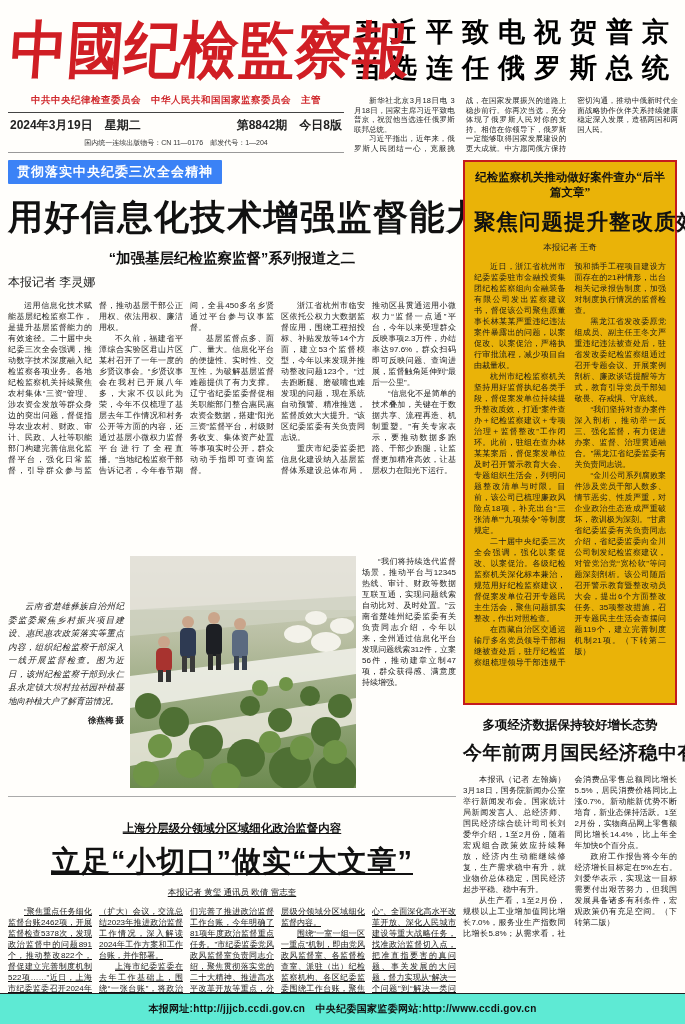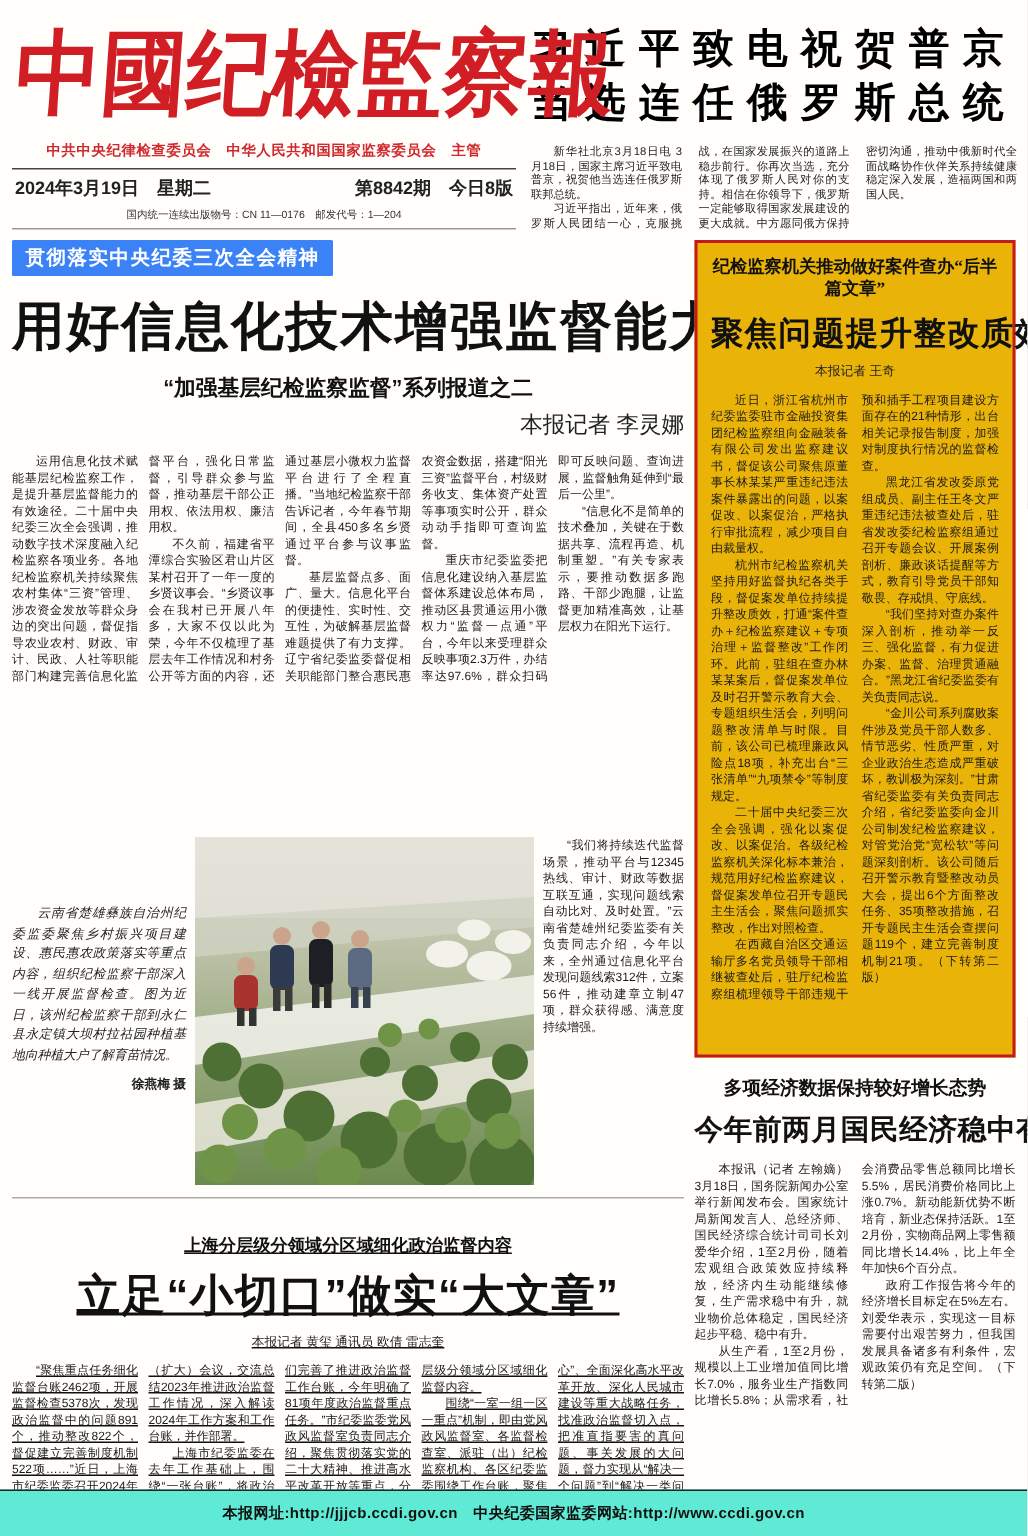--- a/index.html
+++ b/index.html
@@ -31,21 +31,21 @@
   #content{display:flex;gap:7px;margin-top:6px;}
   #left-col{width:448px;flex:0 0 auto;}
   #right-col{flex:1;min-width:0;}
 
   
   #main-kicker{display:inline-block;background:#3b82f6;color:#fff;font-weight:bold;
       font-size:13px;padding:3px 9px;letter-spacing:1px;border-radius:1px;}
   #main-headline{font-weight:900;font-size:35px;letter-spacing:1.5px;text-align:center;
       margin-top:10px;white-space:nowrap;}
   #main-subhead{font-weight:bold;font-size:14.5px;text-align:center;margin-top:8px;color:#111;}
-  #main-byline{font-size:15px;text-align:right;margin-top:6px;color:#222;}
+  #main-byline{font-size:12px;text-align:left;margin-top:6px;color:#222;}
   .body-cols{font-size:8px;line-height:11px;text-align:justify;color:#1a1a1a;overflow:hidden;}
   .body-cols p{margin:0;text-indent:2em;}
   #main-body{columns:5;column-gap:7px;height:252px;margin-top:9px;}
 
   
   #media-row{display:flex;gap:6px;margin-top:4px;height:236px;}
   #photo-caption{width:116px;flex:0 0 auto;font-family:"Liberation Serif","DejaVu Serif",serif;
       font-style:italic;font-size:8.5px;line-height:13.5px;text-align:justify;color:#222;
       padding-top:44px;}
   #photo-caption .cap{text-indent:2em;font-family:Liberation Serif, serif;}
@@ -112,20 +112,21 @@
 
     <div id="left-col">
       <div id="main-kicker">贯彻落实中央纪委三次全会精神</div>
       <div id="main-headline">用好信息化技术增强监督能力</div>
       <div id="main-subhead">“加强基层纪检监察监督”系列报道之二</div>
       <div id="main-byline">本报记者 李灵娜</div>
       <div id="main-body" class="body-cols">
           <p>运用信息化技术赋能基层纪检监察工作，是提升基层监督能力的有效途径。二十届中央纪委三次全会强调，推动数字技术深度融入纪检监察各项业务。各地纪检监察机关持续聚焦农村集体“三资”管理、涉农资金发放等群众身边的突出问题，督促指导农业农村、财政、审计、民政、人社等职能部门构建完善信息化监督平台，强化日常监督，引导群众参与监督，推动基层干部公正用权、依法用权、廉洁用权。</p>
           <p>不久前，福建省平潭综合实验区君山片区某村召开了一年一度的乡贤议事会。“乡贤议事会在我村已开展八年多，大家不仅以此为荣，今年不仅梳理了基层去年工作情况和村务公开等方面的内容，还通过基层小微权力监督平台进行了全程直播。”当地纪检监察干部告诉记者，今年春节期间，全县450多名乡贤通过平台参与议事监督。</p>
           <p>基层监督点多、面广、量大。信息化平台的便捷性、实时性、交互性，为破解基层监督难题提供了有力支撑。辽宁省纪委监委督促相关职能部门整合惠民惠农资金数据，搭建“阳光三资”监督平台，村级财务收支、集体资产处置等事项实时公开，群众动动手指即可查询监督。</p>
+          <p>浙江省杭州市临安区依托公权力大数据监督应用，围绕工程招投标、补贴发放等14个方面，建立53个监督模型，今年以来发现并推动整改问题123个。“过去跑断腿、磨破嘴也难发现的问题，现在系统自动预警、精准推送，监督质效大大提升。”该区纪委监委有关负责同志说。</p>
           <p>重庆市纪委监委把信息化建设纳入基层监督体系建设总体布局，推动区县贯通运用小微权力“监督一点通”平台，今年以来受理群众反映事项2.3万件，办结率达97.6%，群众扫码即可反映问题、查询进展，监督触角延伸到“最后一公里”。</p>
           <p>“信息化不是简单的技术叠加，关键在于数据共享、流程再造、机制重塑。”有关专家表示，要推动数据多跑路、干部少跑腿，让监督更加精准高效，让基层权力在阳光下运行。</p>
         </div>
 
       <div id="media-row">
         <div id="photo-caption">
           <div class="cap">云南省楚雄彝族自治州纪委监委聚焦乡村振兴项目建设、惠民惠农政策落实等重点内容，组织纪检监察干部深入一线开展监督检查。图为近日，该州纪检监察干部到永仁县永定镇大坝村拉祜园种植基地向种植大户了解育苗情况。</div>
           <div class="credit">徐燕梅 摄</div>
         </div>
         <div id="photo-frame">

